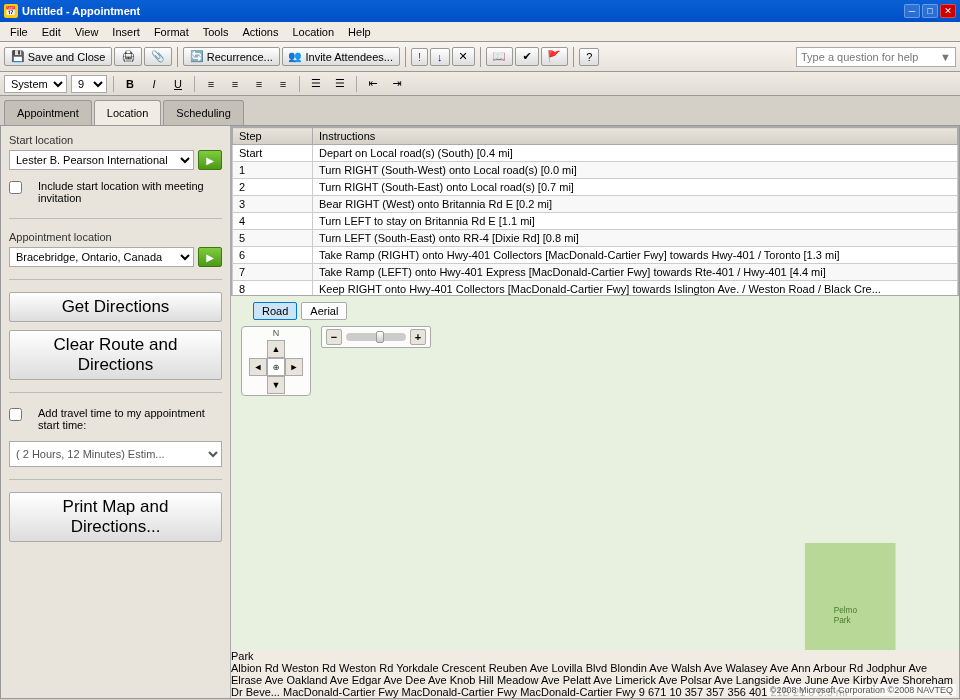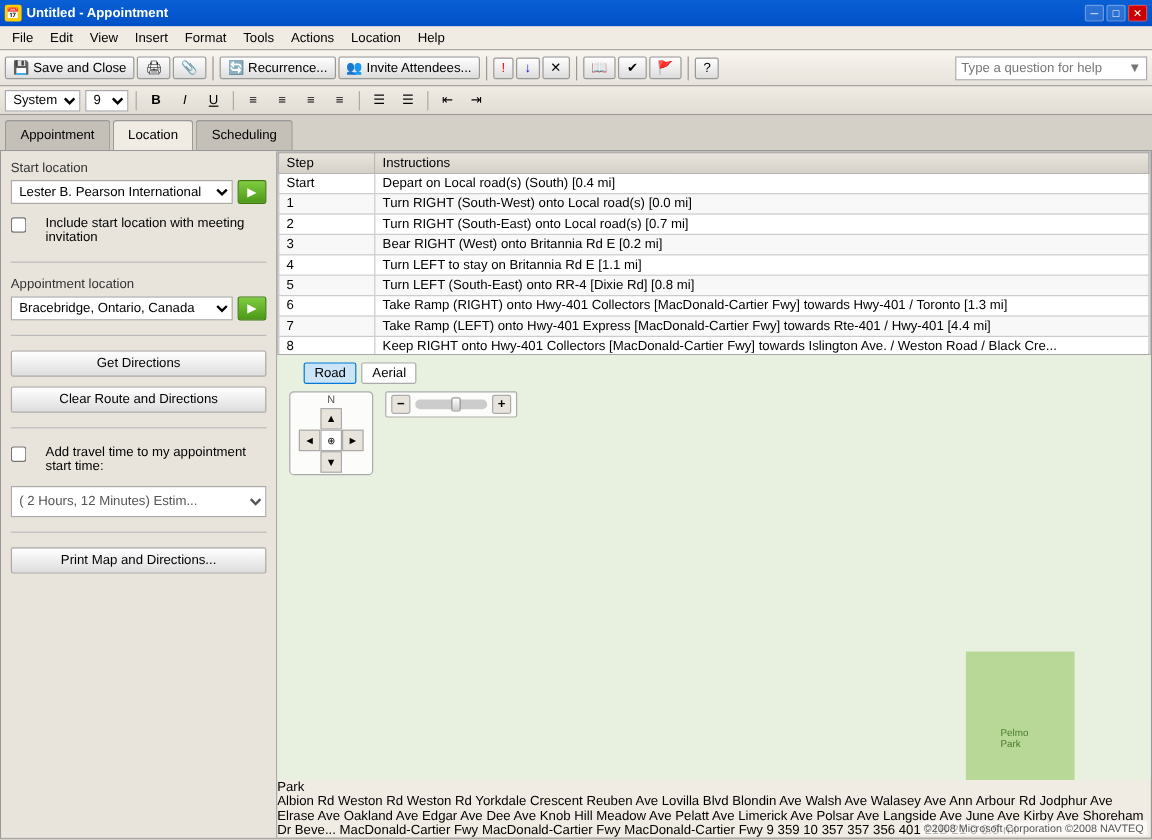--- a/index.html
+++ b/index.html
@@ -121,21 +121,21 @@
     }
     .go-btn {
       width: 24px; height: 20px; background: linear-gradient(to bottom, #80cc40, #4c9918);
       border: 1px solid #3a7a0a; border-radius: 2px; cursor: pointer;
       display: flex; align-items: center; justify-content: center; font-size: 10px; color: white;
     }
     .checkbox-row { display: flex; align-items: flex-start; gap: 16px; font-size: 11px; margin: 2px 0; }
     .checkbox-row input { margin-top: 1px; }
     .divider { height: 1px; background: #bbb; margin: 4px 0; }
     .panel-btn {
-      width: 100%; padding: 4px 8px; font-size: 11px; cursor: pointer;
+      width: 100%; padding: 4px 8px; font-size: 17px; cursor: pointer;
       background: linear-gradient(to bottom, #fff, #ddd);
       border: 1px solid #aaa; border-radius: 2px; text-align: center;
     }
     .travel-select {
       width: 100%; height: 26px; font-size: 11px; border: 1px solid #aaa;
       background: white; padding: 0 2px; color: #555;
     }
 
     
     .right-panel {
@@ -609,21 +609,21 @@
         <path d="M 0 375 L 730 215" stroke="#f0a030" stroke-width="6" fill="none">
         <text x="380" y="410" font-size="8" fill="#333" transform="rotate(-12,380,410)">MacDonald-Cartier Fwy</text>
 
         
         <path d="M 500 260 Q 580 240 650 220 Q 700 205 730 195" stroke="#0066cc" stroke-width="5" fill="none" stroke-dasharray="none">
 
         
         <circle cx="520" cy="252" r="10" fill="#cc0000">
         <text x="516" y="256" font-size="8" fill="white" font-weight="bold">9</text>
         <circle cx="560" cy="243" r="10" fill="#e88000">
-        <text x="556" y="247" font-size="8" fill="white" font-weight="bold">359</text>
+        <text x="556" y="247" font-size="8" fill="white" font-weight="bold">671</text>
         <circle cx="600" cy="230" r="10" fill="#cc0000">
         <text x="596" y="234" font-size="8" fill="white" font-weight="bold">10</text>
 
         
         <circle cx="300" cy="390" r="8" fill="none" stroke="#333" stroke-width="1.5">
         <text x="296" y="394" font-size="7" fill="#333">357</text>
         <circle cx="500" cy="390" r="8" fill="none" stroke="#333" stroke-width="1.5">
         <text x="496" y="394" font-size="7" fill="#333">357</text>
         <circle cx="180" cy="380" r="8" fill="none" stroke="#333" stroke-width="1.5">
         <text x="176" y="384" font-size="7" fill="#333">356</text>

